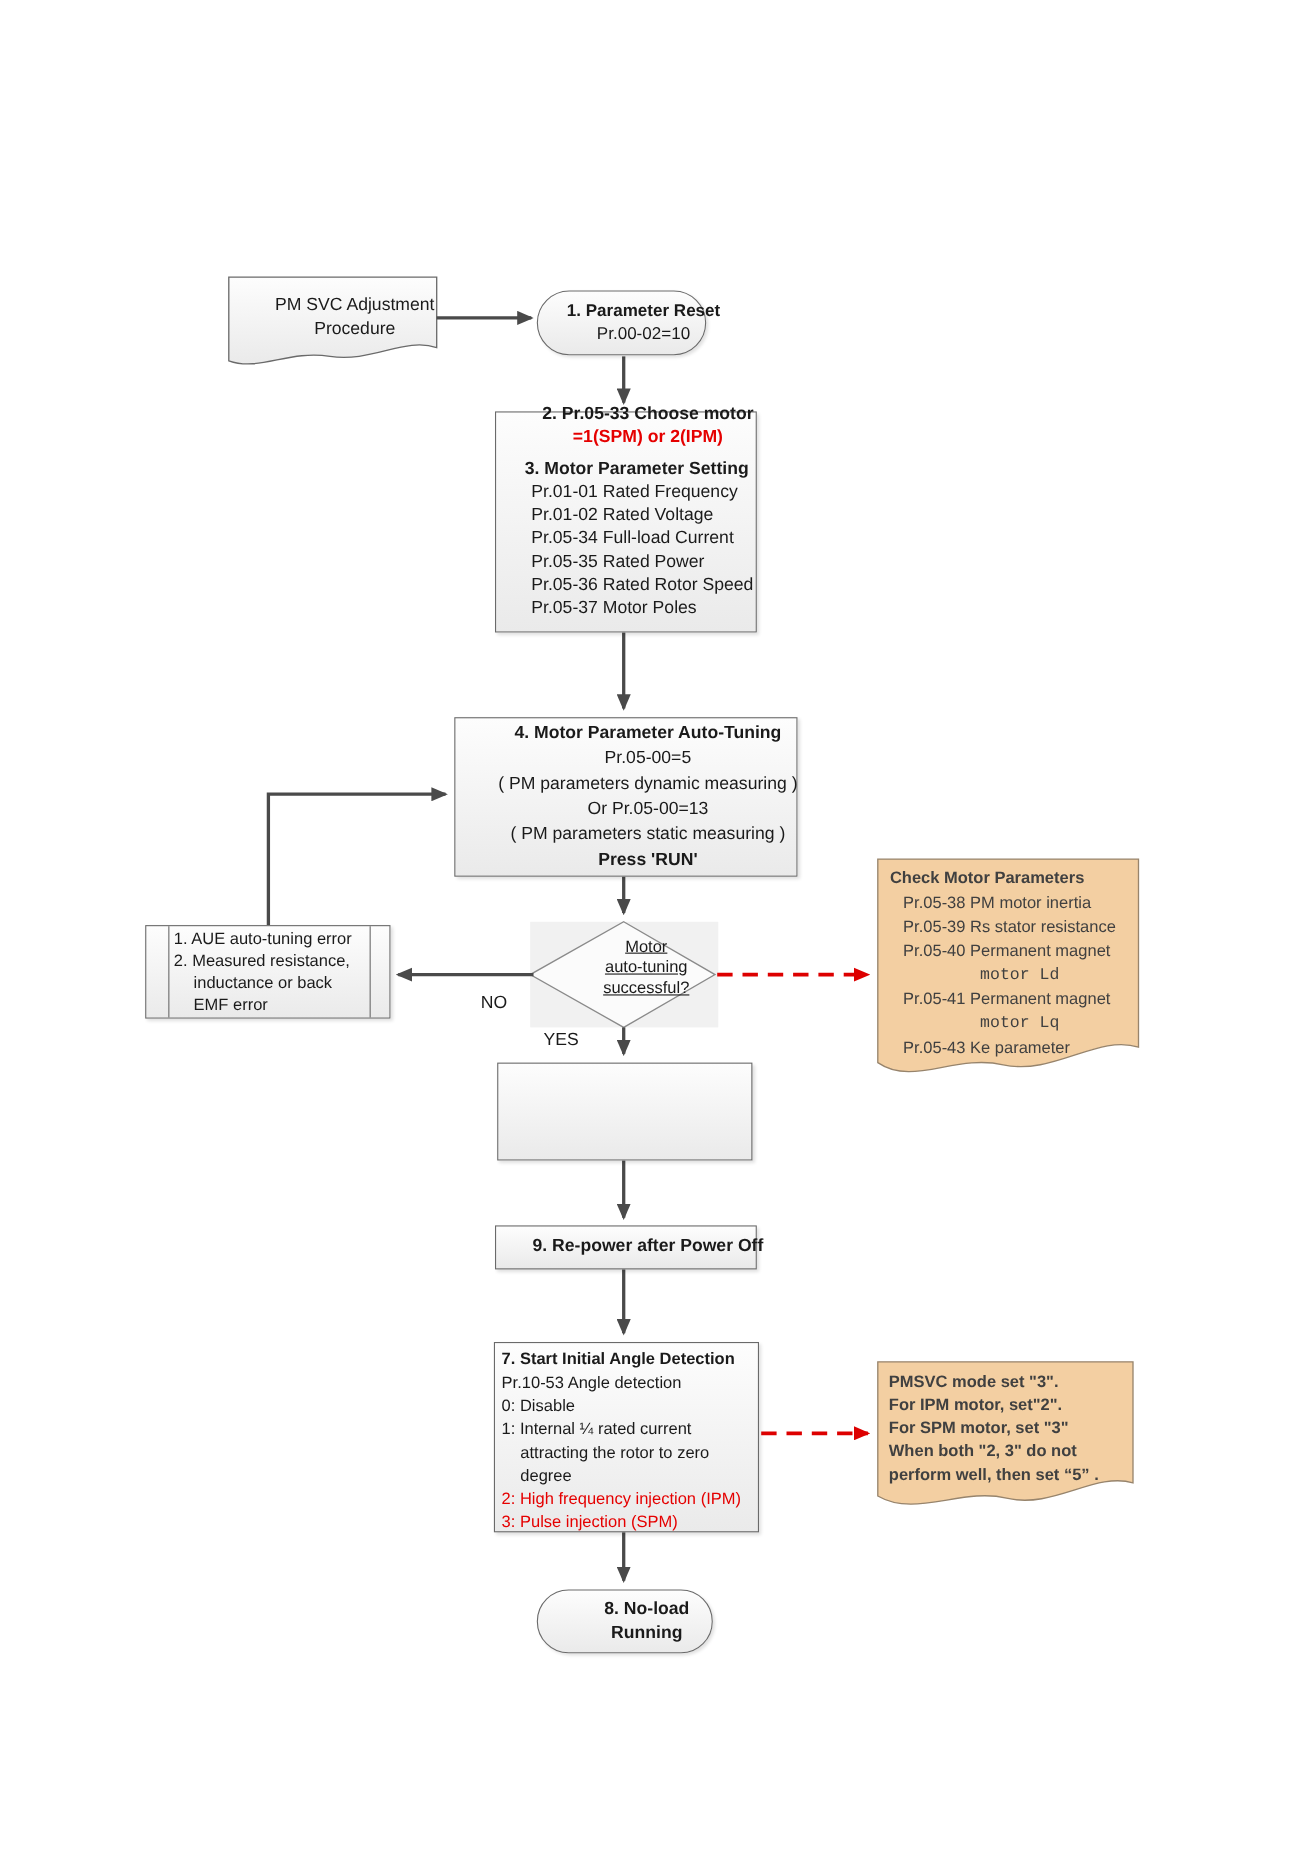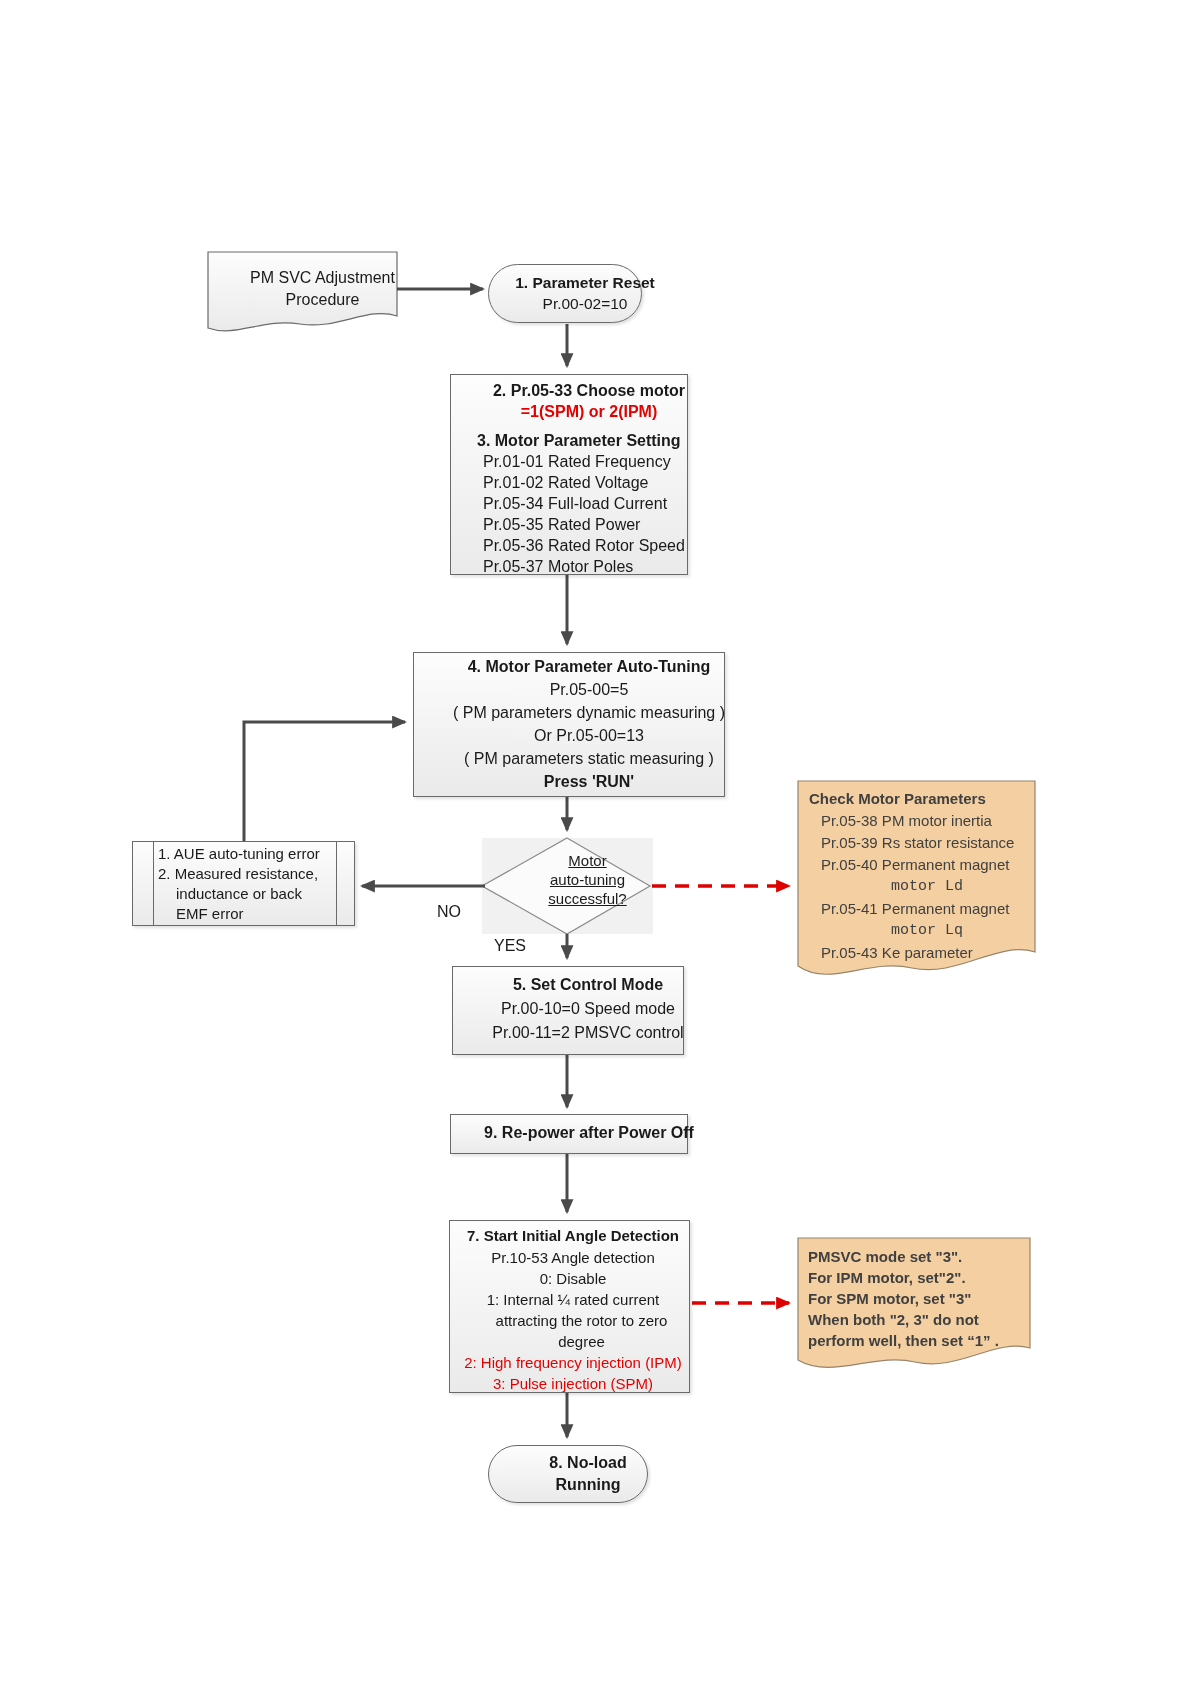--- a/index.html
+++ b/index.html
@@ -97,21 +97,21 @@
     <div class="line">Procedure</div>
   </div>
 
   <div class="node stadium" style="left:488px;top:264px;width:154px;height:59px;"></div>
   <div class="txt s1 center" style="left:488px;top:264px;width:154px;">
     <div class="line bold">1. Parameter Reset</div>
     <div class="line">Pr.00-02=10</div>
   </div>
 
   <div class="node" style="left:450px;top:374px;width:238px;height:201px;"></div>
-  <div class="txt b23 center" style="left:450px;top:376px;width:238px;">
+  <div class="txt b23 center" style="left:450px;top:362px;width:238px;">
     <div class="line bold">2. Pr.05-33 Choose motor</div>
     <div class="line bold red">=1(SPM) or 2(IPM)</div>
     <div class="gap"></div>
     <div class="line bold t3">3. Motor Parameter Setting</div>
     <div class="line param">Pr.01-01 Rated Frequency</div>
     <div class="line param">Pr.01-02 Rated Voltage</div>
     <div class="line param">Pr.05-34 Full-load Current</div>
     <div class="line param">Pr.05-35 Rated Power</div>
     <div class="line param">Pr.05-36 Rated Rotor Speed</div>
     <div class="line param">Pr.05-37 Motor Poles</div>
@@ -151,47 +151,42 @@
     <div class="line param">Pr.05-38 PM motor inertia</div>
     <div class="line param">Pr.05-39 Rs stator resistance</div>
     <div class="line param">Pr.05-40 Permanent magnet</div>
     <div class="line ind">motor Ld</div>
     <div class="line param">Pr.05-41 Permanent magnet</div>
     <div class="line ind">motor Lq</div>
     <div class="line param">Pr.05-43 Ke parameter</div>
   </div>
 
   <div class="node" style="left:452px;top:966px;width:232px;height:89px;"></div>
-  <div class="txt b5 center" style="left:452px;top:966px;width:232px;">
-    <div class="line bold">5. Set Control Mode</div>
-    <div class="line">Pr.00-10=0 Speed mode</div>
-    <div class="line">Pr.00-11=2 PMSVC control</div>
-  </div>
 
   <div class="node" style="left:450px;top:1114px;width:238px;height:40px;"></div>
   <div class="txt b6 center bold" style="left:450px;top:1114px;width:238px;">9. Re-power after Power Off</div>
 
   <div class="node" style="left:449px;top:1220px;width:241px;height:173px;"></div>
-  <div class="txt b7" style="left:449px;top:1220px;width:241px;text-align:center;">
+  <div class="txt b7" style="left:449px;top:1220px;width:241px;">
     <div class="line bold title">7. Start Initial Angle Detection</div>
     <div class="line">Pr.10-53 Angle detection</div>
     <div class="line">0: Disable</div>
     <div class="line">1: Internal ¼ rated current</div>
     <div class="line ind">attracting the rotor to zero</div>
     <div class="line ind">degree</div>
     <div class="line red">2: High frequency injection (IPM)</div>
     <div class="line red">3: Pulse injection (SPM)</div>
   </div>
 
   <div class="txt bpm tan-text" style="left:798px;top:1238px;width:232px;">
     <div class="line">PMSVC mode set "3".</div>
     <div class="line">For IPM motor, set"2".</div>
     <div class="line">For SPM motor, set "3"</div>
     <div class="line">When both "2, 3" do not</div>
-    <div class="line">perform well, then set “1” .</div>
+    <div class="line">perform well, then set “5” .</div>
   </div>
 
   <div class="node stadium" style="left:488px;top:1445px;width:160px;height:58px;"></div>
   <div class="txt s8 center" style="left:488px;top:1445px;width:160px;">
     <div class="line">8. No-load</div>
     <div class="line">Running</div>
   </div>
 
 </div>
 

